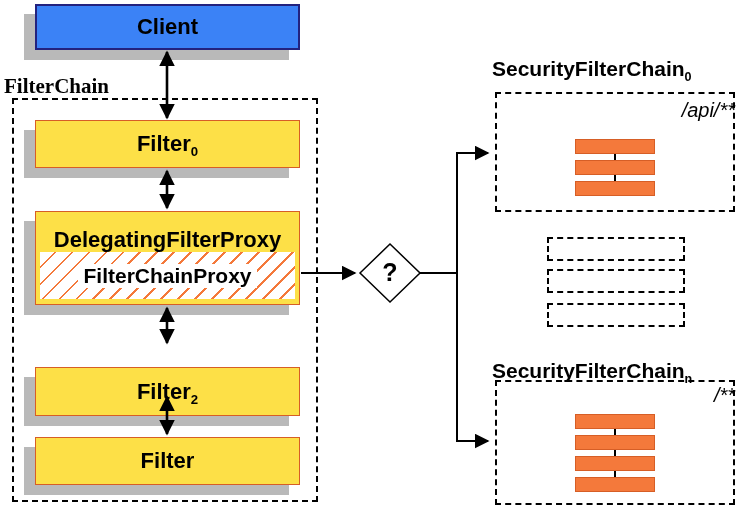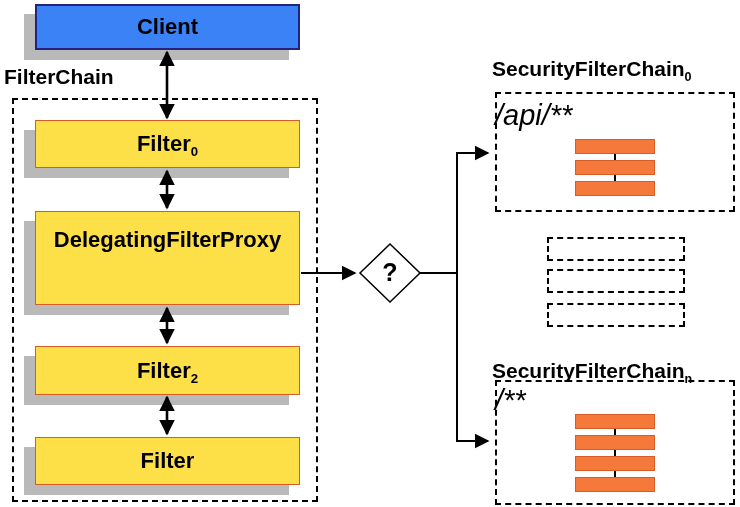--- a/index.html
+++ b/index.html
@@ -35,22 +35,22 @@
 
   
   .side-title {
     position:absolute; font-weight:bold; font-size:21px; white-space:nowrap;
   }
   .chain-title { width:240px; text-align:left; }
   sub { font-size:0.6em; line-height:0; }
 
   
   .pattern {
-    position:absolute; width:240px; text-align:left;
-    font-style:italic; font-size:29px;
+    position:absolute; width:240px; text-align:right;
+    font-style:italic; font-size:20px;
   }
 
   
   .bars { position:absolute; width:80px; display:flex; flex-direction:column; gap:6px; }
   .bars::before {
     content:""; position:absolute; left:50%; top:5px; bottom:5px; width:2px;
     background:#000; transform:translateX(-50%); z-index:0;
   }
   .bar { position:relative; z-index:1; height:13px; background:#f4793b; border:1px solid #d65e26; }
 
@@ -65,33 +65,36 @@
     font-weight:bold; font-size:25px; z-index:3;
   }
 </style>
 </head>
 <body>
 
 <div class="box client-box" style="left:35px; top:4px; width:261px; height:42px;">
   <span>Client</span>
 </div>
 
-<div class="side-title" style="left:4px; top:65px;">FilterChain</div>
+<div class="side-title" style="left:4px; top:74px;font-family:Liberation Serif, serif;">FilterChain</div>
 
 <div class="dashed" style="left:12px; top:98px; width:306px; height:404px;"></div>
 
 <div class="box orange-box" style="left:35px; top:120px; width:263px; height:46px;">
   <span><span>Filter</span><sub>0</sub></span>
 </div>
 
 <div class="box orange-box dfp" style="left:35px; top:211px; width:263px; height:92px;">
   <div class="dfp-title">DelegatingFilterProxy</div>
+  <div class="dfp-inner">
+    <span class="dfp-inner-label">FilterChainProxy</span>
+  </div>
 </div>
 
-<div class="box orange-box" style="left:35px; top:346px; width:263px; height:47px;">
+<div class="box orange-box" style="left:35px; top:367px; width:263px; height:47px;">
   <span><span>Filter</span><sub>2</sub></span>
 </div>
 
 <div class="box orange-box" style="left:35px; top:437px; width:263px; height:46px;">
   <span>Filter</span>
 </div>
 
 <div class="side-title chain-title" style="left:492px; top:57px;">
   <span>SecurityFilterChain</span><sub>0</sub>
 </div>

